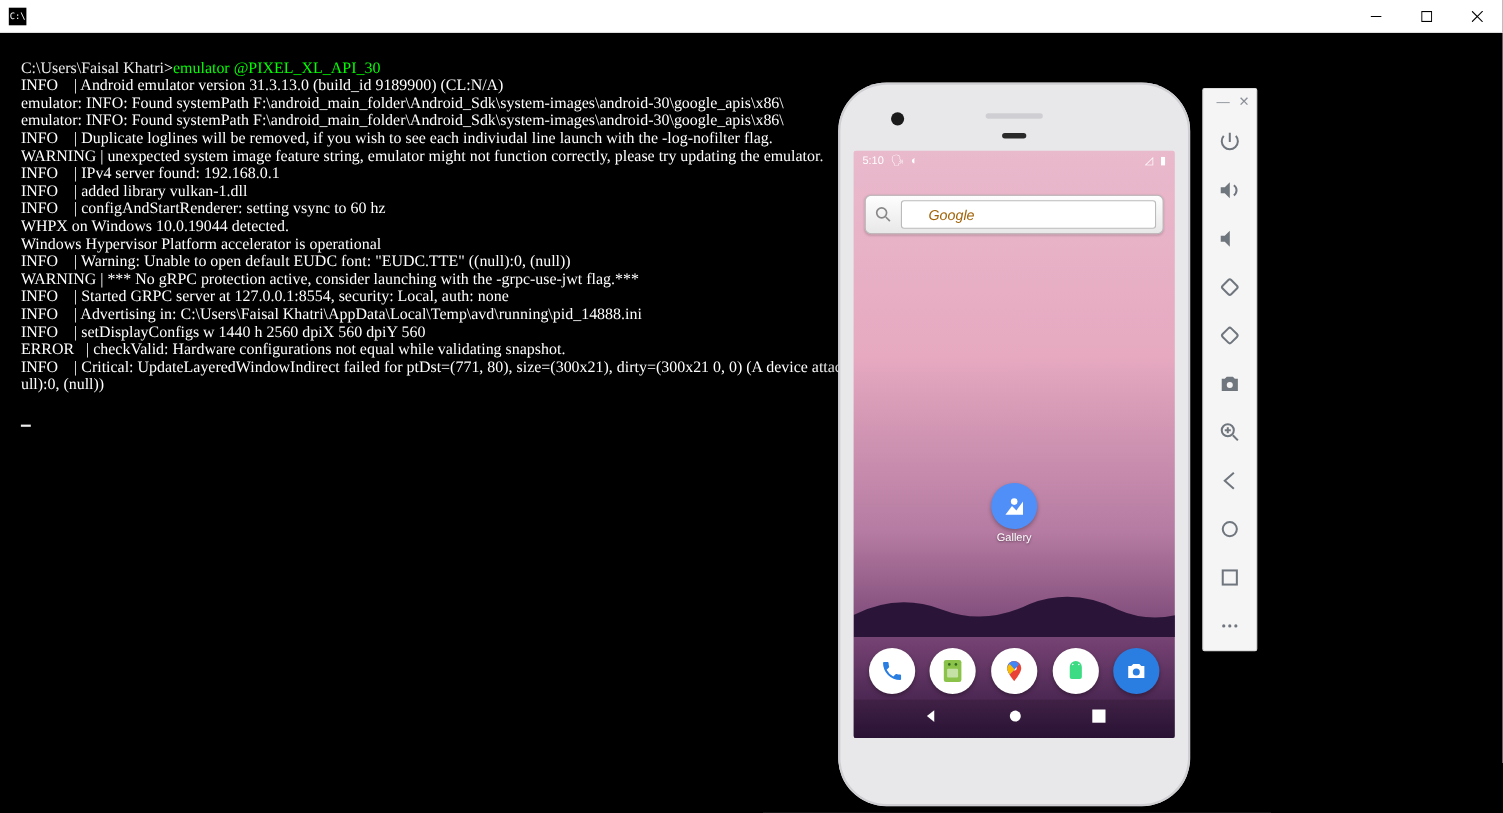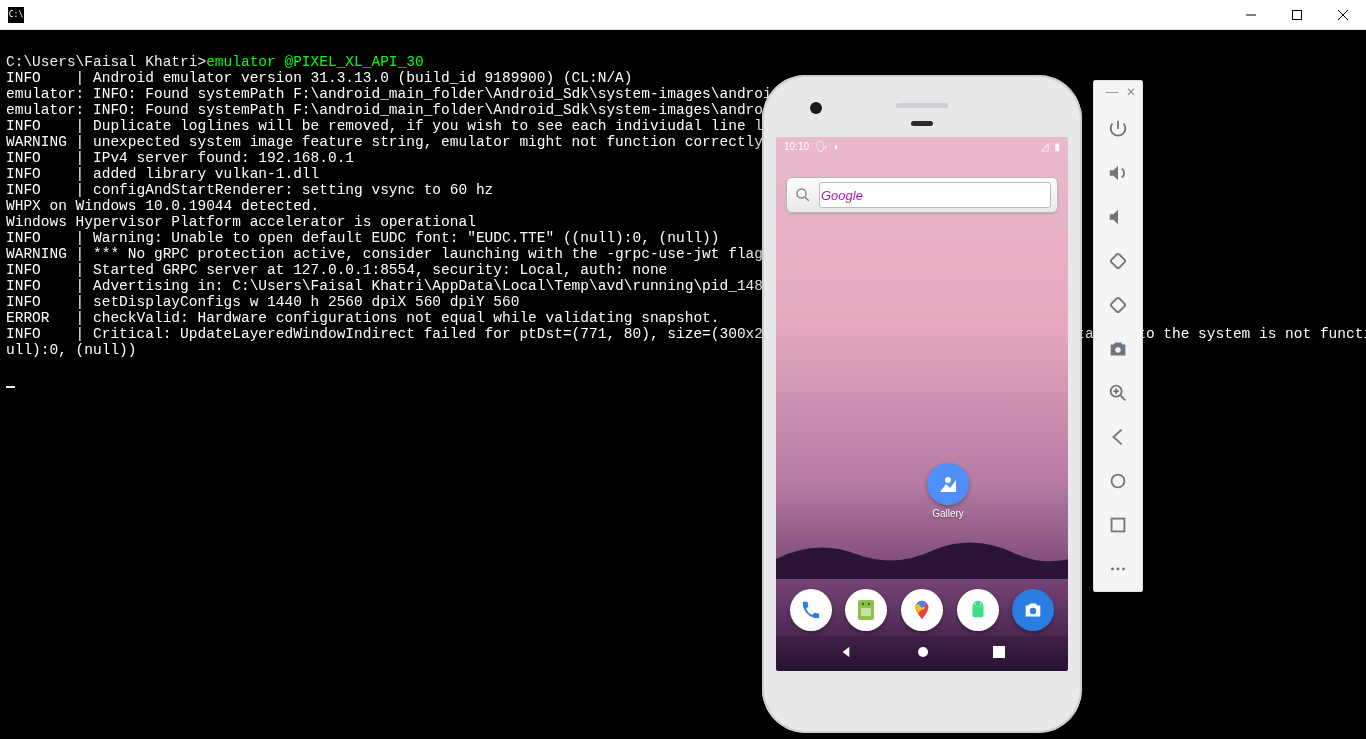--- a/index.html
+++ b/index.html
@@ -4,21 +4,21 @@
 <style>
 * { margin: 0; padding: 0; box-sizing: border-box; }
 body { width: 1366px; height: 739px; overflow: hidden; font-family: "Segoe UI", sans-serif; background: #fff; position: relative; }
 
 .titlebar { height: 30px; background: #fff; border-bottom: 1px solid #ddd; display: flex; align-items: center; padding-left: 8px; position: relative; }
 .titlebar-icon { width: 16px; height: 16px; background: #000; display: inline-flex; align-items: center; justify-content: center; color: #fff; font-size: 8px; font-family: monospace; margin-right: 8px; }
 .titlebar-text { font-size: 12px; color: #000; }
 .win-controls { position: absolute; right: 0; top: 0; display: flex; }
 .win-btn { width: 46px; height: 30px; display: flex; align-items: center; justify-content: center; color: #000; cursor: pointer; }
 
-.terminal { position: absolute; top: 30px; left: 0; right: 0; bottom: 0; background: #000; font-family: Liberation Mono, monospace; font-size: 14.5px; line-height: 16px; color: #0f0; padding: 8px 6px; white-space: pre; overflow: hidden; }
+.terminal { position: absolute; top: 30px; left: 0; right: 0; bottom: 0; background: #000; font-family: Liberation Serif, serif; font-size: 14.5px; line-height: 16px; color: #0f0; padding: 8px 19px; white-space: pre; overflow: hidden; }
 .term-line { color: #ffffff; }
 .prompt-white { color: #eee; }
 .cursor { display: inline-block; width: 9px; height: 14px; border-bottom: 2px solid #eee; }
 
 
 .emu-toolbar { position: absolute; left: 1093px; top: 80px; width: 50px; background: #f5f5f5; border: 1px solid #dcdcdc; border-radius: 2px; box-shadow: 0 2px 8px rgba(0,0,0,.2); z-index: 30; }
 .emu-topbar { height: 26px; display: flex; justify-content: flex-end; gap: 8px; padding: 4px 6px 0; }
 .emu-toprow-btn { color: #8a8f98; font-size: 12px; cursor: pointer; }
 .emu-tool { height: 44px; display: flex; align-items: center; justify-content: center; color: #70767e; cursor: pointer; }
 .emu-tool svg { width: 22px; height: 22px; }
@@ -29,23 +29,23 @@
 .phone-camera { position: absolute; top: 27px; left: 48px; width: 12px; height: 12px; border-radius: 50%; background: #1b1b1b; }
 .phone-speaker { position: absolute; top: 28px; left: 50%; transform: translateX(-50%); width: 52px; height: 5px; border-radius: 3px; background: #cfcfd3; }
 .phone-sensor { position: absolute; top: 46px; left: 50%; transform: translateX(-50%); width: 22px; height: 5px; border-radius: 3px; background: #2a2a2a; }
 
 .statusbar { height: 18px; color: #fff; font-size: 10px; display: flex; align-items: center; padding: 0 8px; justify-content: space-between; }
 .sb-left { display: flex; gap: 6px; align-items: center;}
 .sb-right { display: flex; gap: 6px; align-items: center;}
 
 .search-widget { margin: 22px 10px 0; height: 36px; background: linear-gradient(#fefefe,#e8e8e8); border: 1px solid #b8b8b8; border-radius: 6px; display: flex; align-items: center; padding: 0 6px; box-shadow: 0 1px 2px rgba(0,0,0,.15);}
 .search-icon { width: 20px; height: 20px; margin-right: 6px; color: #777; display: flex; align-items: center; justify-content: center;}
-.search-field { flex: 1; height: 26px; border: 1px solid #bbb; border-radius: 3px; background: #fff; color: #a21caf; font-size: 13px; padding-left: 1px; display:flex; align-items:center; font-style: italic;}
-
-.gallery-app { position: absolute; top: 326px; left: 50%; transform: translateX(-50%); text-align: center; margin-left: 26px; }
+.search-field { flex: 1; height: 26px; border: 1px solid #bbb; border-radius: 3px; background: #fff; color: #a16207; font-size: 13px; padding-left: 24px; display:flex; align-items:center; font-style: italic;}
+
+.gallery-app { position: absolute; top: 302px; left: 50%; transform: translateX(-50%); text-align: center; }
 .gallery-icon { width: 42px; height: 42px; border-radius: 50%; background: #4f8ff7; margin: 0 auto; display: flex; align-items: center; justify-content: center; box-shadow: 0 2px 4px rgba(0,0,0,.3);}
 .gallery-label { color: #fff; font-size: 10px; margin-top: 3px; text-shadow: 0 1px 2px rgba(0,0,0,.5);}
 
 .mountains { position: absolute; bottom: 92px; left: 0; right: 0; height: 50px; }
 
 .dock { position: absolute; bottom: 35px; left: 0; right: 0; height: 52px; display: flex; justify-content: space-evenly; align-items: center; }
 .dock-icon { width: 42px; height: 42px; border-radius: 50%; background: #fff; display: flex; align-items: center; justify-content: center; box-shadow: 0 2px 4px rgba(0,0,0,.3); cursor: pointer;}
 
 .navbar { position: absolute; bottom: 0; left: 0; right: 0; height: 35px; display: flex; justify-content: space-evenly; align-items: center; background: rgba(0,0,0,.15);}
 .nav-btn { color: #fff; cursor: pointer; }
@@ -152,21 +152,21 @@
 </div>
 
 <div class="phone">
   <div class="phone-camera"></div>
   <div class="phone-speaker"></div>
   <div class="phone-sensor"></div>
   <div class="phone-inner">
 
     <div class="statusbar">
       <div class="sb-left">
-        <span>10:10</span>
+        <span>5:10</span>
         <span>🗣</span>
         <span>◐</span>
       </div>
       <div class="sb-right">
         <span>◿</span>
         <span>▮</span>
       </div>
     </div>
 
     <div class="search-widget">

